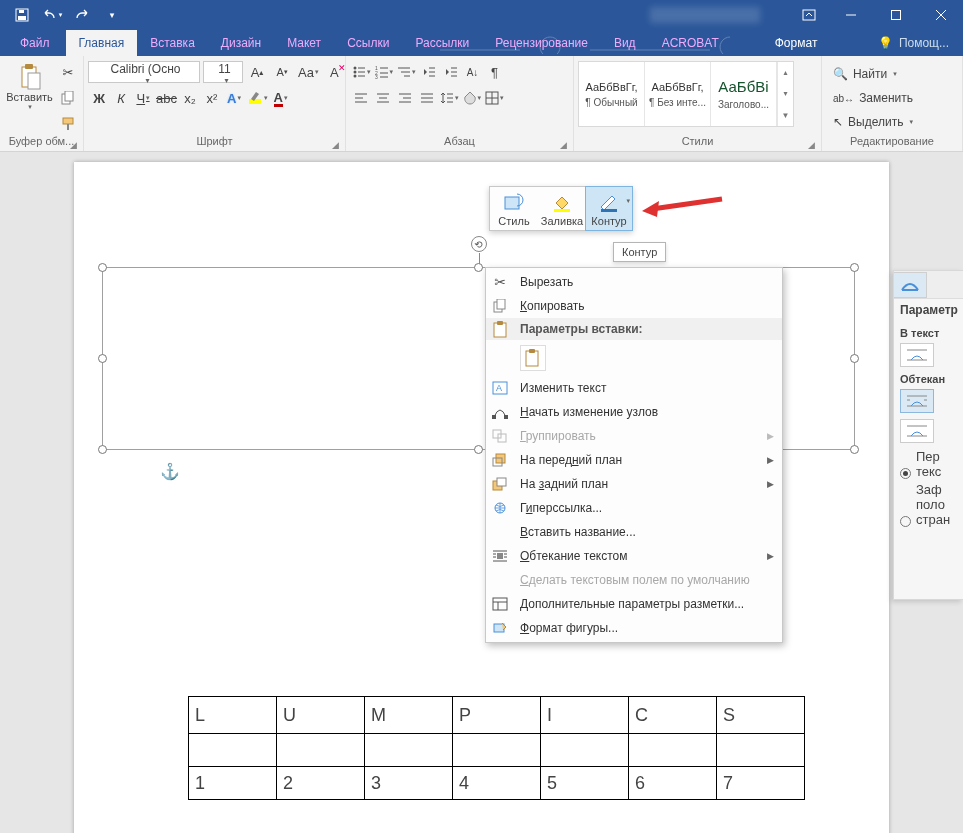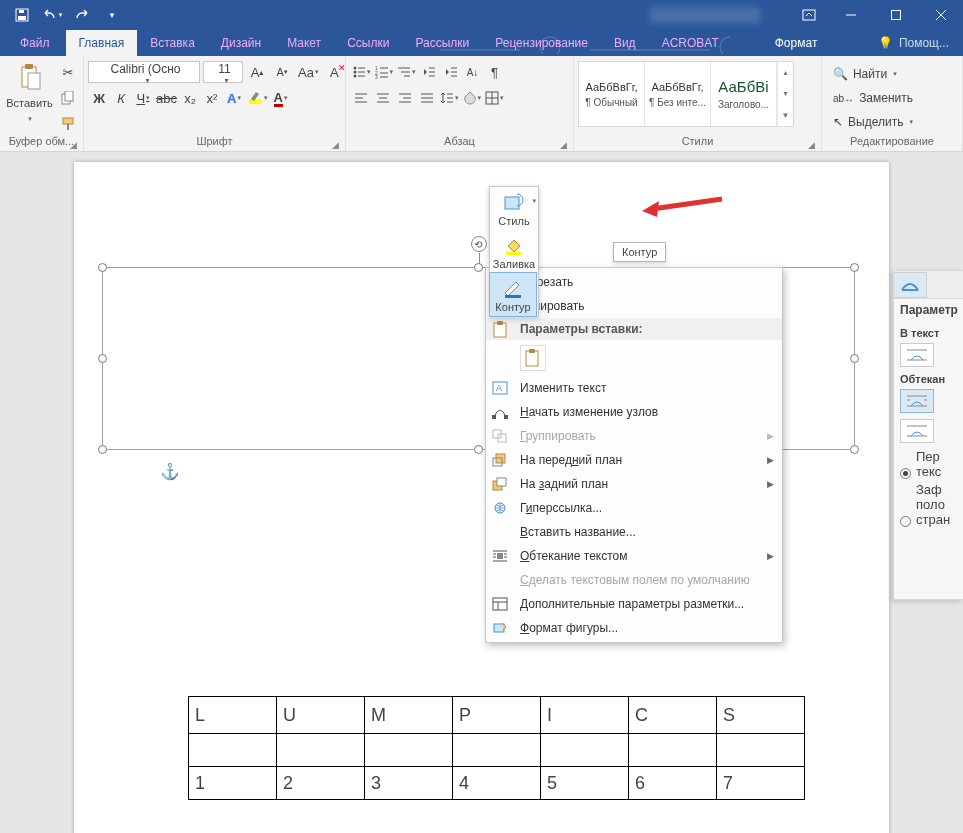--- a/index.html
+++ b/index.html
@@ -25,21 +25,21 @@
 .tell-me { margin-left: auto; padding: 0 14px; display: flex; align-items: center; color: #cde; gap:6px;}
 .decor-lines { position:absolute; top:32px; left:430px; right:0; height:22px; pointer-events:none; opacity:.25;}
 
 
 .ribbon { height: 96px; background: #f3f3f3; border-bottom: 1px solid #d4d4d4; display: flex; position: relative; }
 .group { border-right: 1px solid #e1e1e1; display: flex; flex-direction: column; position: relative; padding: 2px 4px 0; }
 .group-body { flex: 1; display: flex; align-items: flex-start; gap: 2px; padding-top: 3px; }
 .group-label { height: 16px; font-size: 11px; color: #666; text-align: center; padding-bottom: 1px; position: relative; }
 .group-label .launcher { position: absolute; right: 2px; bottom: 1px; font-size: 9px; color: #888; }
 
-.big-btn { display:flex; flex-direction:column; align-items:center; justify-content:center; padding:2px 6px; gap:6px; min-width:44px;}
+.big-btn { display:flex; flex-direction:column; align-items:center; justify-content:center; padding:2px 6px; gap:0; min-width:44px;}
 .big-icon { width:28px; height:28px; display:flex; align-items:center; justify-content:center; }
 .small-col { display:flex; flex-direction:column; gap:4px; }
 .small-row { display:flex; align-items:center; gap:0; }
 .rb { height:22px; min-width:22px; display:flex; align-items:center; justify-content:center; font-size:13px; color:#444; padding:0 2px; }
 .rb.combo { border:1px solid #c9c9c9; background:#fff; height:22px; font-size:12px; justify-content:space-between; padding:0 2px 0 5px;flex-direction:column; }
 .rb.combo .dd { font-size:8px; color:#666; margin-left:4px;}
 .dd-tiny { font-size:7px; color:#666; margin-left:1px; }
 
 .styles-gallery { display:flex; border:1px solid #d9d9d9; background:#fff; height:66px; }
 .style-item { width:66px; border-right:1px solid #e6e6e6; display:flex; flex-direction:column; align-items:center; justify-content:center; gap:4px; padding:4px 2px;}
@@ -60,21 +60,21 @@
 .textbox { position:absolute; left:102px; top:267px; width:753px; height:183px; border:1px solid #a0a0a0; }
 .handle { position:absolute; width:9px; height:9px; background:#fff; border:1px solid #777; border-radius:50%; }
 .h-tl{left:-5px; top:-5px;} .h-t{left:50%; top:-5px; margin-left:-5px;} .h-tr{right:-5px; top:-5px;}
 .h-l{left:-5px; top:50%; margin-top:-5px;} .h-r{right:-5px; top:50%; margin-top:-5px;}
 .h-bl{left:-5px; bottom:-5px;} .h-b{left:50%; bottom:-5px; margin-left:-5px;} .h-br{right:-5px; bottom:-5px;}
 .rotate-handle { position:absolute; left:50%; top:-32px; margin-left:-8px; width:16px; height:16px; border:1px solid #888; border-radius:50%; background:#fff; display:flex; align-items:center; justify-content:center; font-size:10px; color:#555;}
 .rotate-handle::after{content:""; position:absolute; left:50%; top:16px; width:1px; height:11px; background:#888;}
 .anchor { position:absolute; left:160px; top:462px; color:#4472c4; font-size:16px;}
 
 
-.mini-toolbar { position:absolute; left:489px; top:186px; background:#fdfdfd; border:1px solid #c8c8c8; box-shadow:0 2px 6px rgba(0,0,0,.2); display:flex; z-index:5;flex-direction:column;}
+.mini-toolbar { position:absolute; left:489px; top:186px; background:#fdfdfd; border:1px solid #c8c8c8; box-shadow:0 2px 6px rgba(0,0,0,.2); display:flex; z-index:5;}
 .mini-item { width:48px; padding:4px 2px 3px; display:flex; flex-direction:column; align-items:center; gap:2px; }
 .mini-item.active { background:#cde5f5; border:1px solid #7eb4e0; margin:-1px; padding:4px 2px 3px;}
 .mini-icon { width:22px; height:22px; }
 .mini-label { font-size:11px; color:#444;}
 .mini-tooltip { position:absolute; left:613px; top:242px; background:#fff; border:1px solid #b5b5b5; padding:3px 8px; font-size:11px; box-shadow:0 2px 4px rgba(0,0,0,.15); z-index:5;}
 
 
 .red-arrow { position:absolute; left:637px; top:191px; z-index:6; }
 
 

